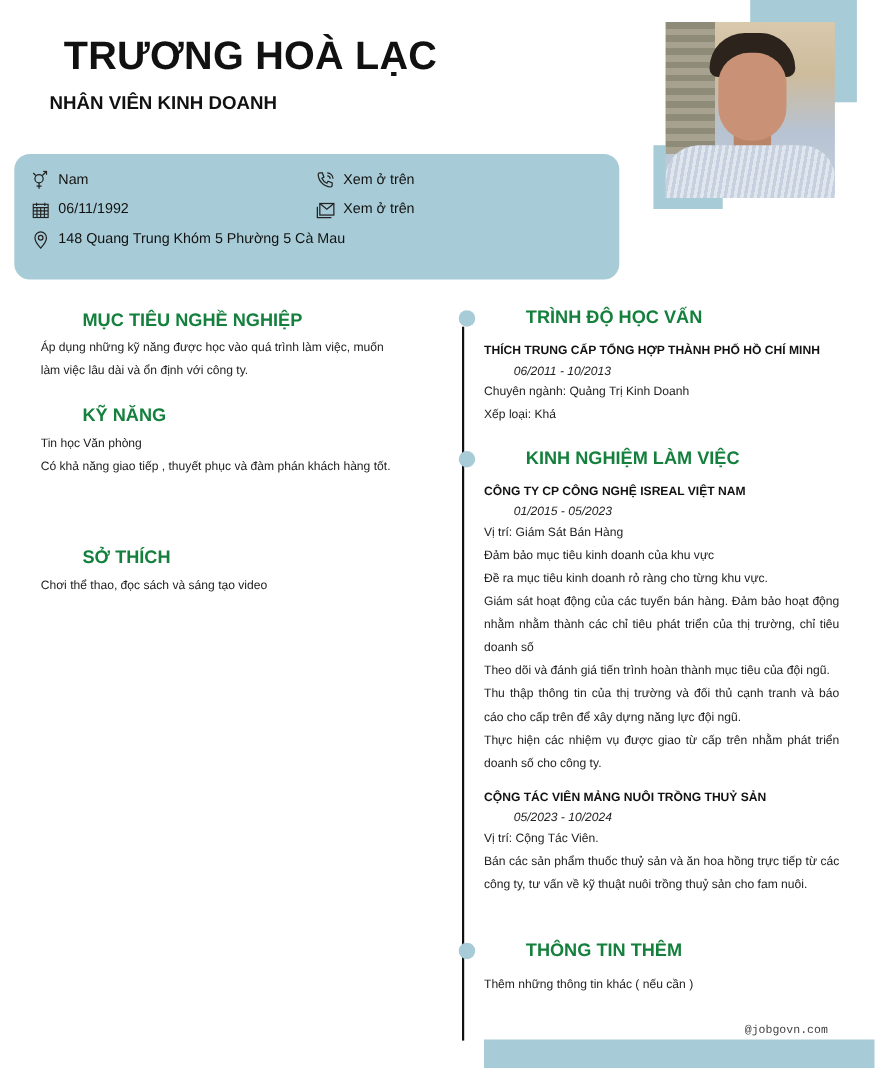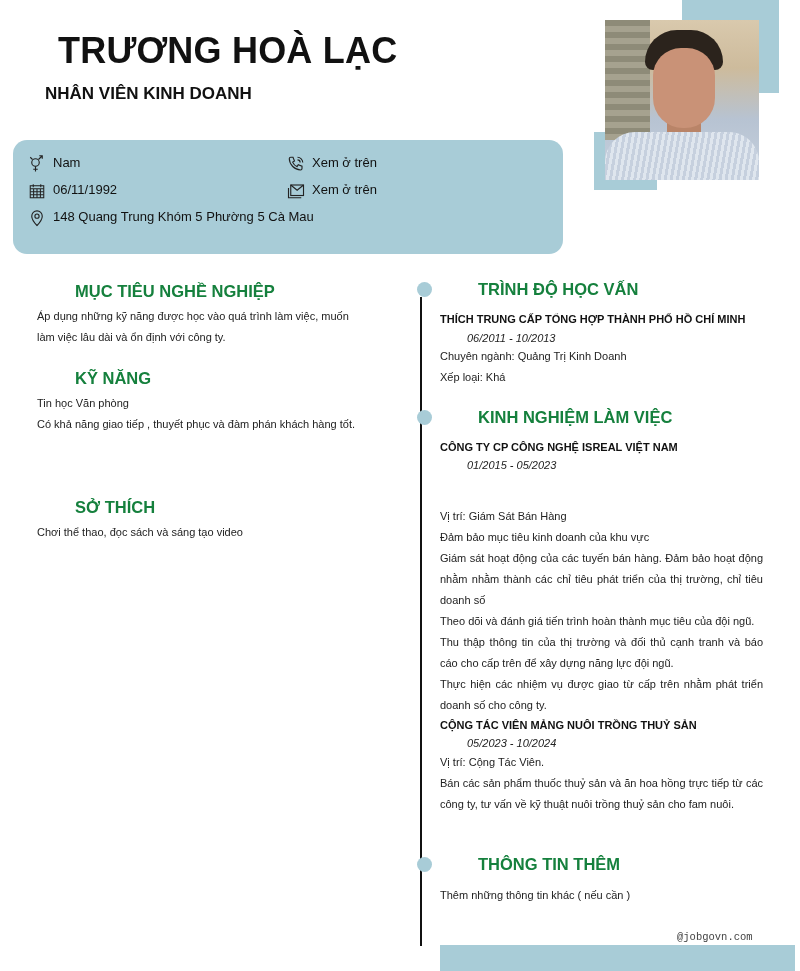--- a/index.html
+++ b/index.html
@@ -124,23 +124,24 @@
 <div class="text" style="left:440px; top:346px;">
   <span class="line">Chuyên ngành: Quảng Trị Kinh Doanh</span>
   <span class="line">Xếp loại: Khá</span>
 </div>
 
 <div class="tl-dot" style="left:417px; top:410px;"></div>
 <div class="section-title" style="left:440px; top:408px;">KINH NGHIỆM LÀM VIỆC</div>
 
 <div class="org" style="left:440px; top:441px;">CÔNG TY CP CÔNG NGHỆ ISREAL VIỆT NAM</div>
 <div class="date" style="left:440px; top:459px;">01/2015 - 05/2023</div>
-<div class="text" style="left:440px; top:474px; width:323px;margin-top:32px;">
+<div class="text" style="left:440px; top:474px; width:323px;">
   <span class="line">Vị trí: Giám Sát Bán Hàng</span>
   <span class="line">Đảm bảo mục tiêu kinh doanh của khu vực</span>
+  <span class="line">Đề ra mục tiêu kinh doanh rỏ ràng cho từng khu vực.</span>
   <span class="line just">Giám sát hoạt động của các tuyến bán hàng. Đảm bảo hoạt động nhằm nhằm thành các chỉ tiêu phát triển của thị trường, chỉ tiêu doanh số</span>
   <span class="line">Theo dõi và đánh giá tiến trình hoàn thành mục tiêu của đội ngũ.</span>
   <span class="line just">Thu thập thông tin của thị trường và đối thủ cạnh tranh và báo cáo cho cấp trên để xây dựng năng lực đội ngũ.</span>
   <span class="line just">Thực hiện các nhiệm vụ được giao từ cấp trên nhằm phát triển doanh số cho công ty.</span>
 </div>
 
 <div class="org" style="left:440px; top:719px;">CỘNG TÁC VIÊN MẢNG  NUÔI TRỒNG THUỶ SẢN</div>
 <div class="date" style="left:440px; top:737px;">05/2023 - 10/2024</div>
 <div class="text" style="left:440px; top:752px; width:323px;">
   <span class="line">Vị trí: Cộng Tác Viên.</span>

